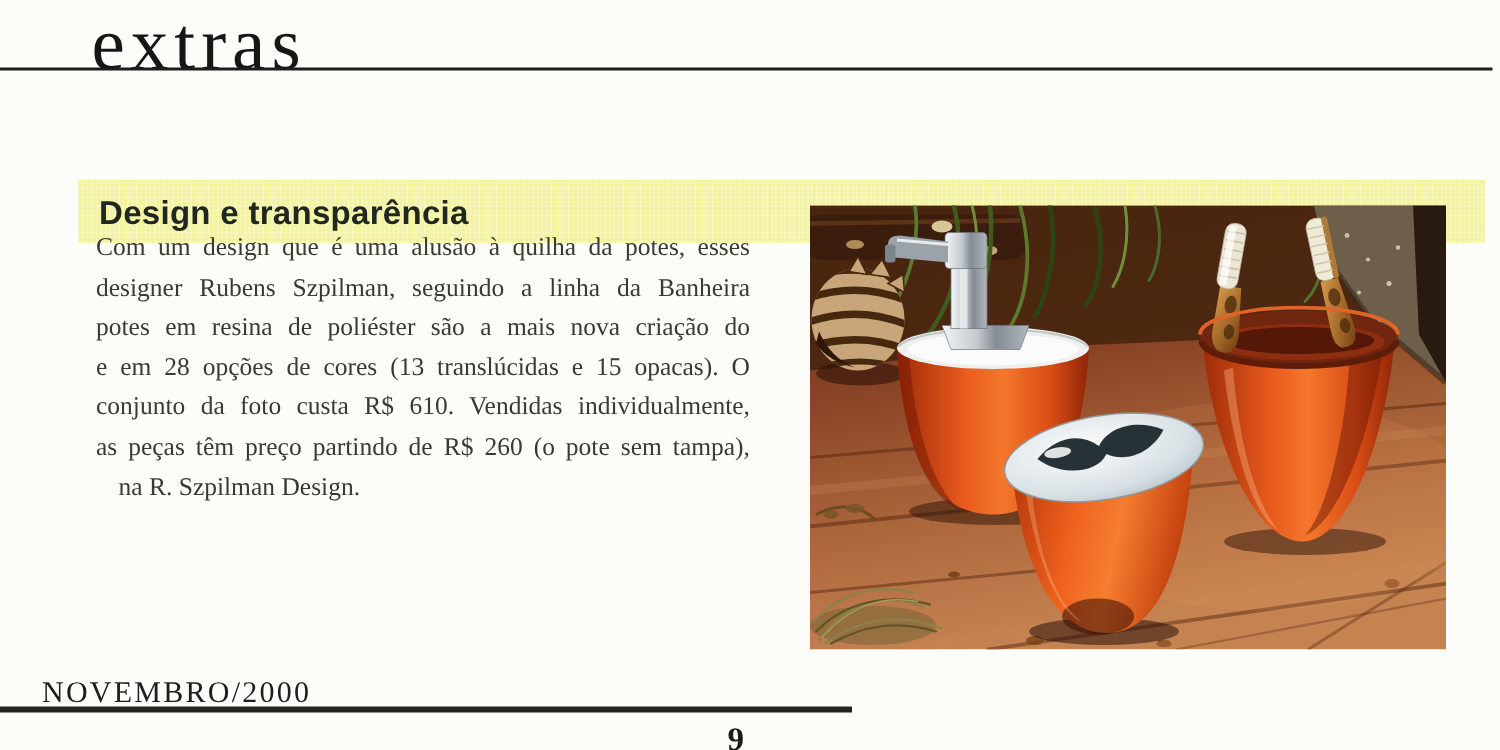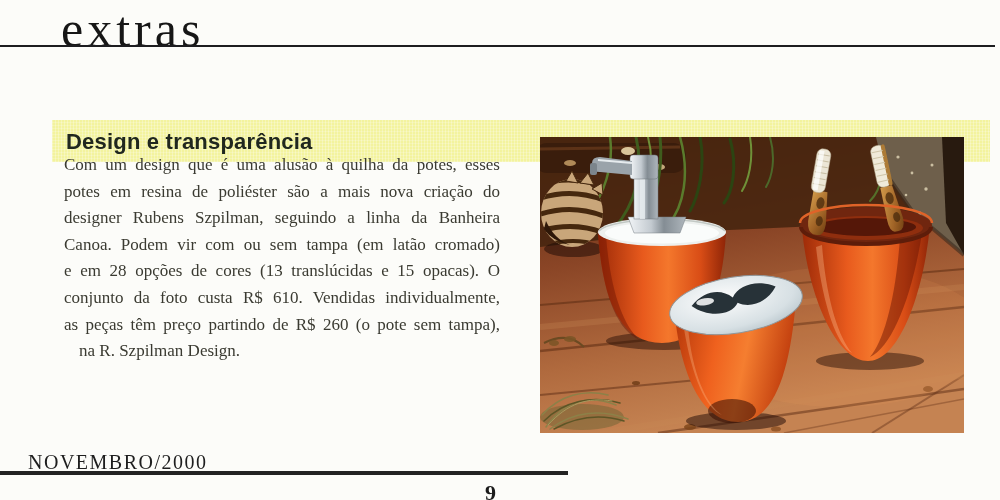--- a/index.html
+++ b/index.html
@@ -68,23 +68,22 @@
 
 <div class="masthead">extras</div>
 <div class="masthead-rule"></div>
 
 <div class="section-bar">
   <div class="section-title">Design e transparência</div>
 </div>
 
 <div class="article">
   <div class="line">Com um design que é uma alusão à quilha da potes, esses</div>
+  <div class="line">designer Rubens Szpilman, seguindo a linha da Banheira</div>
   <div class="line">potes em resina de poliéster são a mais nova criação do</div>
-  <div class="line">designer Rubens Szpilman, seguindo a linha da Banheira</div>
-  <div class="line">Canoa. Podem vir com ou sem tampa (em latão cromado)</div>
   <div class="line">e em 28 opções de cores (13 translúcidas e 15 opacas). O</div>
   <div class="line">conjunto da foto custa R$ 610. Vendidas individualmente,</div>
   <div class="line">as peças têm preço partindo de R$ 260 (o pote sem tampa),</div>
   <div class="line last">na R. Szpilman Design.</div>
 </div>
 
 <svg class="photo" viewBox="0 0 424 296" aria-hidden="true">
   <defs>
     <linearGradient id="wood" x1="0" y1="0" x2="0.25" y2="1">
       <stop offset="0" stop-color="#57280f"></stop>

